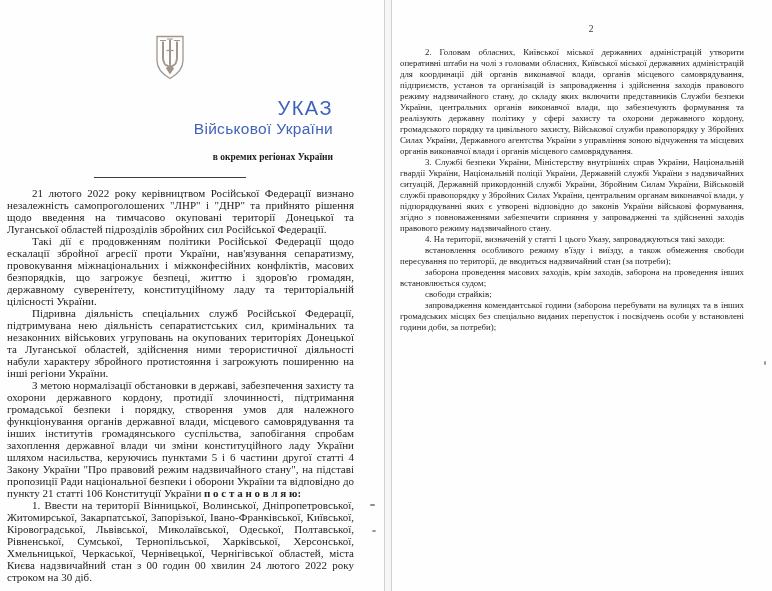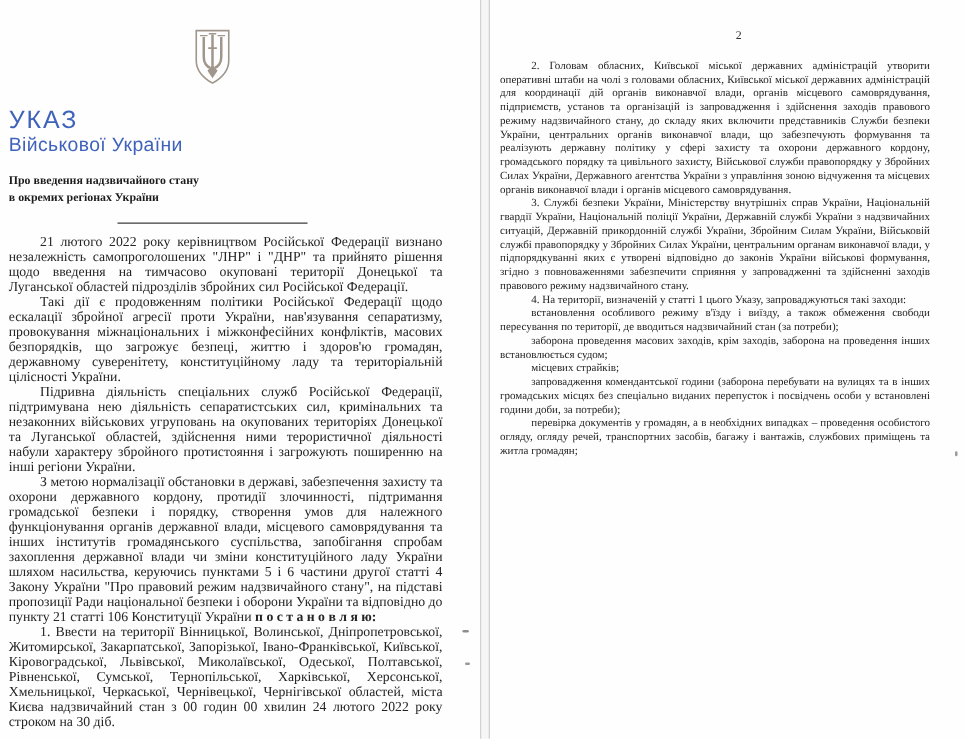--- a/index.html
+++ b/index.html
@@ -8,21 +8,21 @@
     background:#ffffff;
     font-family:"Liberation Serif",serif;
     -webkit-font-smoothing:antialiased;
   }
   .spread{display:flex;width:772px;height:591px;}
   .page{position:relative;height:591px;background:#fffefe;}
   .page-left{width:386px;}
   .page-right{width:386px;}
 
   
-  .header{width:326px;margin-left:7px;padding-top:22px;text-align:left;}
+  .header{width:326px;margin-left:7px;padding-top:34px;text-align:right;}
   .emblem{display:block;margin:0 auto;width:34px;height:47px;}
   .title1{
     font-family:"Liberation Sans",sans-serif;
     color:#3f63bb;font-size:20px;line-height:22px;
     letter-spacing:1.5px;margin-top:16px;font-weight:400;
   }
   .title2{
     font-family:"Liberation Sans",sans-serif;
     color:#3f63bb;font-size:15.5px;line-height:19px;letter-spacing:.3px;
   }
@@ -75,21 +75,20 @@
         <path d="M20,14 V46 C20,56 25,62 30,63" stroke-width="4"></path>
         <path d="M48,14 V46 C48,56 43,62 38,63" stroke-width="4"></path>
         <path d="M34,10 V60" stroke-width="4"></path>
         <path d="M27,32 H41" stroke-width="2.6"></path>
         <path d="M34,58 L26,68 L34,80 L42,68 Z" fill="#a0968b" stroke="none"></path>
         <path d="M14,12 H26 M42,12 H54 M28,9 H40" stroke-width="2.2"></path>
       </svg>
       <div class="title1">УКАЗ</div>
       <div class="title2">Військової України</div>
       <div class="subtitle">
-        <div>Про введення надзвичайного стану</div>
         <div>в окремих регіонах України</div>
       </div>
       <div class="divider"></div>
     </div>
 
     <div class="body1">
       <p class="bp">21 лютого 2022 року керівництвом Російської Федерації визнано незалежність самопроголошених "ЛНР" і "ДНР" та прийнято рішення щодо введення на тимчасово окуповані території Донецької та Луганської областей підрозділів збройних сил Російської Федерації.</p>
       <p class="bp">Такі дії є продовженням політики Російської Федерації щодо ескалації збройної агресії проти України, нав'язування сепаратизму, провокування міжнаціональних і міжконфесійних конфліктів, масових безпорядків, що загрожує безпеці, життю і здоров'ю громадян, державному суверенітету, конституційному ладу та територіальній цілісності України.</p>
       <p class="bp">Підривна діяльність спеціальних служб Російської Федерації, підтримувана нею діяльність сепаратистських сил, кримінальних та незаконних військових угруповань на окупованих територіях Донецької та Луганської областей, здійснення ними терористичної діяльності набули характеру збройного протистояння і загрожують поширенню на інші регіони України.</p>
       <p class="bp"><span>З метою нормалізації обстановки в державі, забезпечення захисту та охорони державного кордону, протидії злочинності, підтримання громадської безпеки і порядку, створення умов для належного функціонування органів державної влади, місцевого самоврядування та інших інститутів громадянського суспільства, запобігання спробам захоплення державної влади чи зміни конституційного ладу України шляхом насильства, керуючись пунктами 5 і 6 частини другої статті 4 Закону України "Про правовий режим надзвичайного стану", на підставі пропозиції Ради національної безпеки і оборони України та відповідно до пункту 21 статті 106 Конституції України</span> <b class="verb">п о с т а н о в л я ю:</b></p>
@@ -98,23 +97,22 @@
   </div>
 
   <div class="page page-right">
     <div class="pagenum">2</div>
     <div class="body2">
       <p class="bp">2. Головам обласних, Київської міської державних адміністрацій утворити оперативні штаби на чолі з головами обласних, Київської міської державних адміністрацій для координації дій органів виконавчої влади, органів місцевого самоврядування, підприємств, установ та організацій із запровадження і здійснення заходів правового режиму надзвичайного стану, до складу яких включити представників Служби безпеки України, центральних органів виконавчої влади, що забезпечують формування та реалізують державну політику у сфері захисту та охорони державного кордону, громадського порядку та цивільного захисту, Військової служби правопорядку у Збройних Силах України, Державного агентства України з управління зоною відчуження та місцевих органів виконавчої влади і органів місцевого самоврядування.</p>
       <p class="bp g9">3. Службі безпеки України, Міністерству внутрішніх справ України, Національній гвардії України, Національній поліції України, Державній службі України з надзвичайних ситуацій, Державній прикордонній службі України, Збройним Силам України, Військовій службі правопорядку у Збройних Силах України, центральним органам виконавчої влади, у підпорядкуванні яких є утворені відповідно до законів України військові формування, згідно з повноваженнями забезпечити сприяння у запровадженні та здійсненні заходів правового режиму надзвичайного стану.</p>
       <p class="bp g9">4. На території, визначеній у статті 1 цього Указу, запроваджуються такі заходи:</p>
       <p class="bp g6">встановлення особливого режиму в'їзду і виїзду, а також обмеження свободи пересування по території, де вводиться надзвичайний стан (за потреби);</p>
       <p class="bp g6">заборона проведення масових заходів, крім заходів, заборона на проведення інших встановлюється судом;</p>
-      <p class="bp g6">місцевих страйків;</p>
+      <p class="bp g6">свободи страйків;</p>
       <p class="bp g6">запровадження комендантської години (заборона перебувати на вулицях та в інших громадських місцях без спеціально виданих перепусток і посвідчень особи у встановлені години доби, за потреби);</p>
-      <p class="bp g6">перевірка документів у громадян, а в необхідних випадках – проведення особистого огляду, огляду речей, транспортних засобів, багажу і вантажів, службових приміщень та житла громадян;</p>
     </div>
   </div>
 </div>
 
 <div class="gutter"></div>
 <div class="artifact a1"></div>
 <div class="artifact a2"></div>
 <div class="artifact a3"></div>
 
 </body></html>

